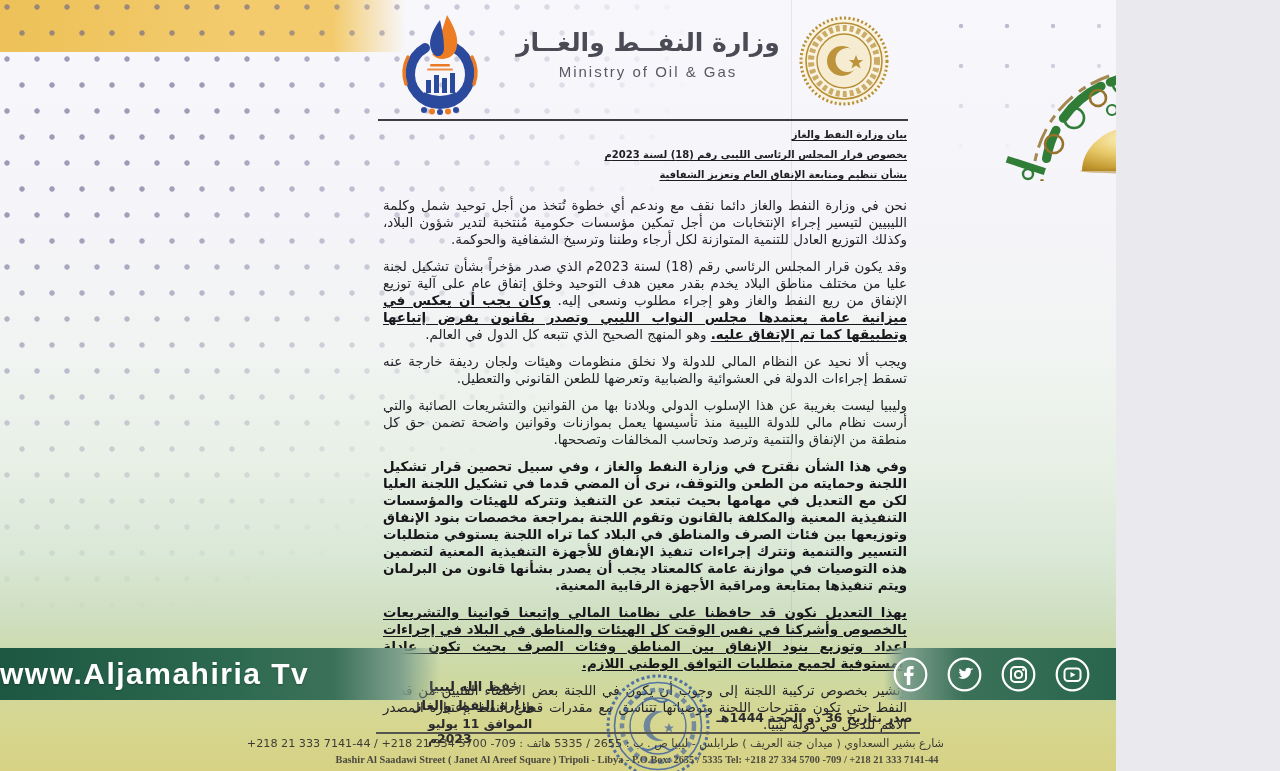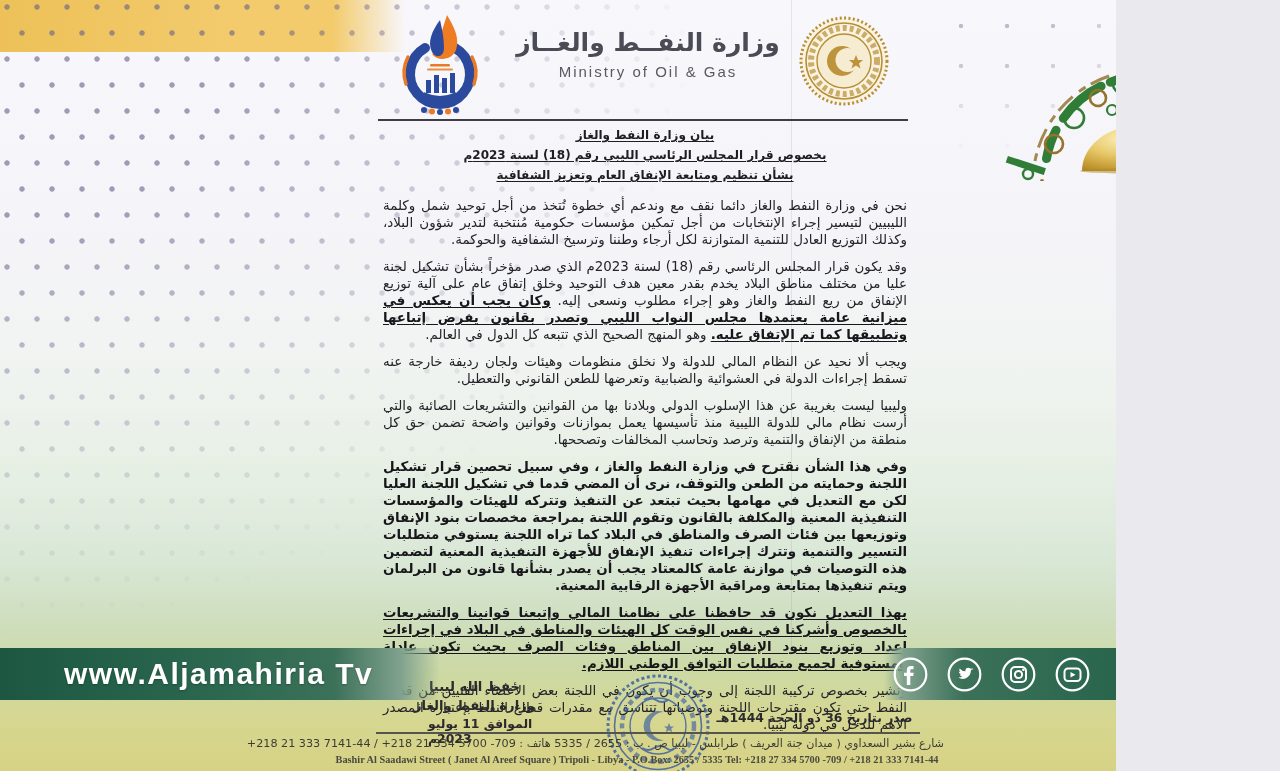--- a/index.html
+++ b/index.html
@@ -24,22 +24,22 @@
     background-image:radial-gradient(circle,rgba(100,96,138,.40) 1.8px,rgba(100,96,138,0) 2.6px);
     background-size:46px 40px;background-position:8px 6px;
     -webkit-mask-image:radial-gradient(110% 110% at 20% 0%,#000 20%,transparent 75%);
     mask-image:radial-gradient(110% 110% at 20% 0%,#000 20%,transparent 75%);}
   
   .fold-line{position:absolute;left:791px;top:0;width:1px;height:655px;background:rgba(110,112,128,.14);}
   .letterhead-names{position:absolute;left:498px;top:28px;width:300px;text-align:center;}
   .ministry-ar{font-size:25px;font-weight:bold;color:#4b4b55;letter-spacing:.5px;}
   .ministry-en{font-size:15px;color:#595963;letter-spacing:2px;margin-top:6px;font-family:"Liberation Sans",sans-serif;}
   .header-rule{position:absolute;left:378px;top:119px;width:530px;height:2px;background:#3d3d42;}
-  .doc-title{position:absolute;left:383px;top:125px;width:524px;direction:rtl;text-align:center;
-    font-size:12px;font-weight:bold;color:#1d1d22;line-height:20px;}
+  .doc-title{position:absolute;left:383px;top:125px;width:524px;direction:rtl;text-align:right;
+    font-size:10px;font-weight:bold;color:#1d1d22;line-height:20px;}
   .doc-title .u{text-decoration:underline;text-underline-offset:2px;}
   .doc-body{position:absolute;left:383px;top:197px;width:524px;direction:rtl;text-align:justify;
     font-size:13.4px;line-height:17px;color:#232328;}
   .para{margin:0 0 10px 0;}
   .para .b{font-weight:bold;color:#17171b;}
   .para .u{text-decoration:underline;text-underline-offset:2px;}
   .sig-block{position:absolute;left:392px;top:677px;width:165px;text-align:center;direction:rtl;
     font-weight:bold;font-size:13.2px;color:#2a2a2e;line-height:19px;}
   .sig-greg{position:absolute;left:428px;top:716px;width:150px;text-align:left;direction:rtl;
     font-weight:bold;font-size:12.4px;color:#2a2a2e;}
@@ -52,21 +52,21 @@
     font-family:"Liberation Serif",serif;font-weight:bold;font-size:10.3px;color:#4a493f;white-space:nowrap;}
   
   .ministry-logo{position:absolute;left:390px;top:12px;}
   .gov-seal{position:absolute;left:798px;top:14px;}
   .stamp{position:absolute;left:596px;top:668px;opacity:.85;}
   .alj-logo{position:absolute;left:1002px;top:26px;}
   
   .banner-left{position:absolute;left:0;top:648px;width:440px;height:52px;
     background:linear-gradient(90deg,#1d5742 0%,#2c6950 52%,#3c7159 76%,#7fa18d 91%,rgba(127,161,141,0) 100%);
     display:flex;align-items:center;}
-  .banner-left .bl-text{padding-left:64px;font-family:"Liberation Sans",sans-serif;font-weight:700;
+  .banner-left .bl-text{font-family:"Liberation Sans",sans-serif;font-weight:700;
     font-size:30px;color:#ffffff;letter-spacing:1.5px;text-shadow:0 1px 2px rgba(0,0,0,.25);}
   .banner-right{position:absolute;left:884px;top:648px;width:396px;height:52px;
     background:linear-gradient(90deg,rgba(127,161,141,0) 0%,#7fa18d 5%,#3c7159 20%,#2c6950 48%,#1d5742 100%);
     display:flex;align-items:center;gap:17px;padding-left:8px;box-sizing:border-box;}
   .banner-right .br-text{margin-left:9px;font-family:"Liberation Sans",sans-serif;font-weight:700;
     font-size:29px;color:#ffffff;letter-spacing:1px;text-shadow:0 1px 2px rgba(0,0,0,.25);}
   .soc{width:37px;height:37px;flex:0 0 auto;}
 </style>
 </head>
 <body>

